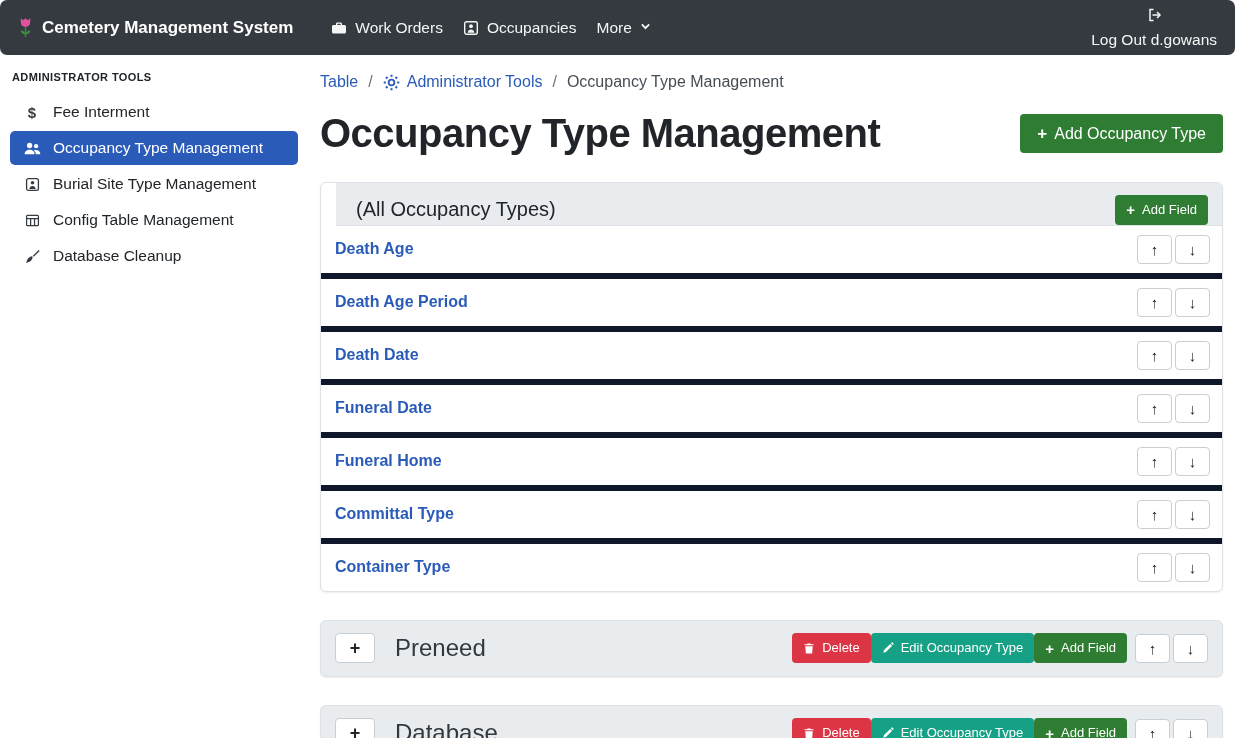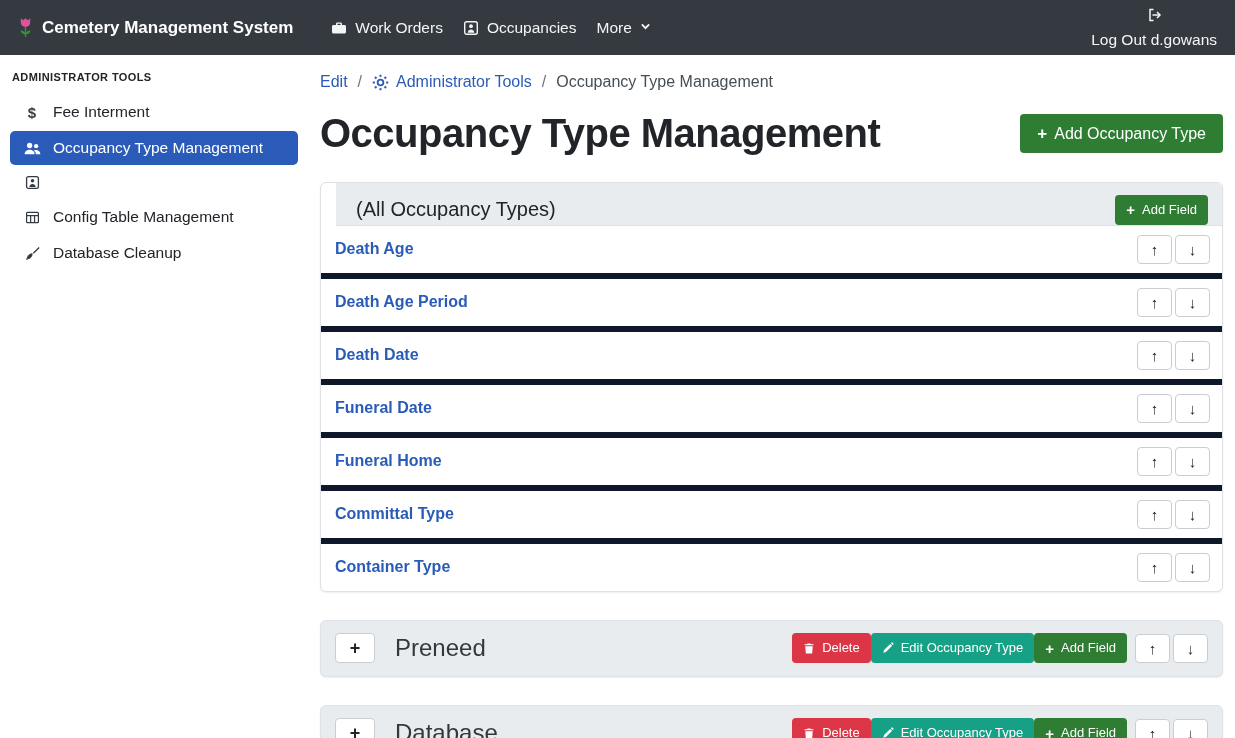--- a/index.html
+++ b/index.html
@@ -13,20 +13,21 @@
     grid-template-columns:308px 1fr;
   }
 
   
   .navbar {
     grid-column:1 / 3;
     background:var(--navbar-bg,#343a40);
     display:flex; align-items:center;
     padding:0 18px;
     color:#fff;
+    border-radius:7px;
   }
   .brand { display:flex; align-items:center; gap:9px; font-size:17px; font-weight:700; color:#fff; cursor:pointer; }
   .nav-links { display:flex; margin-left:38px; gap:20px; }
   .nav-link {
     display:flex; align-items:center; gap:8px;
     color:rgba(255,255,255,.95); font-size:15.5px; cursor:pointer; text-decoration:none;
   }
   .nav-ic { display:inline-flex; color:rgba(255,255,255,.95); }
   .logout { margin-left:auto; display:flex; align-items:center; gap:8px;
     color:rgba(255,255,255,.95); font-size:15.5px; cursor:pointer; text-decoration:none;flex-direction:column; }
@@ -191,20 +192,21 @@
     <span class="side-label">Occupancy Type Management</span>
   </div>
       <div class="side-item">
     <span class="side-ic">
           <svg width="15" height="15" viewBox="0 0 16 16">
             <rect x="1.7" y="1.7" width="12.6" height="12.6" rx="2" fill="none" stroke="currentColor" stroke-width="1.4"></rect>
             <circle cx="8" cy="6.2" r="1.9" fill="currentColor"></circle>
             <path d="M4.6 12.8c.3-2.1 1.7-3.3 3.4-3.3s3.1 1.2 3.4 3.3z" fill="currentColor"></path>
           </svg>
         </span>
+    <span class="side-label">Burial Site Type Management</span>
   </div>
       <div class="side-item">
     <span class="side-ic">
           <svg width="15" height="15" viewBox="0 0 16 16" fill="none" stroke="currentColor" stroke-width="1.3">
             <rect x="1.7" y="2.5" width="12.6" height="11" rx="1"></rect>
             <line x1="1.7" y1="6" x2="14.3" y2="6"></line>
             <line x1="6" y1="6" x2="6" y2="13.5"></line>
             <line x1="10.2" y1="6" x2="10.2" y2="13.5"></line>
           </svg>
         </span>
@@ -218,21 +220,21 @@
           </svg>
         </span>
     <span class="side-label">Database Cleanup</span>
   </div>
     </div>
 </aside>
 
 <main class="main">
 
   <nav class="breadcrumb">
-    <a class="bc-link">Edit</a>
+    <a class="bc-link">Table</a>
     <span class="bc-sep">/</span>
     <a class="bc-link">
       <span class="bc-ic">
         <svg width="17" height="17" viewBox="0 0 16 16" fill="none" stroke="currentColor">
           <circle cx="8" cy="8" r="2.7" stroke-width="1.7"></circle>
           <g stroke-width="1.9">
             <line x1="8" y1="0.7" x2="8" y2="2.7"></line>
               <line x1="8" y1="13.3" x2="8" y2="15.3"></line>
             <line x1="0.7" y1="8" x2="2.7" y2="8"></line>
               <line x1="13.3" y1="8" x2="15.3" y2="8"></line>

